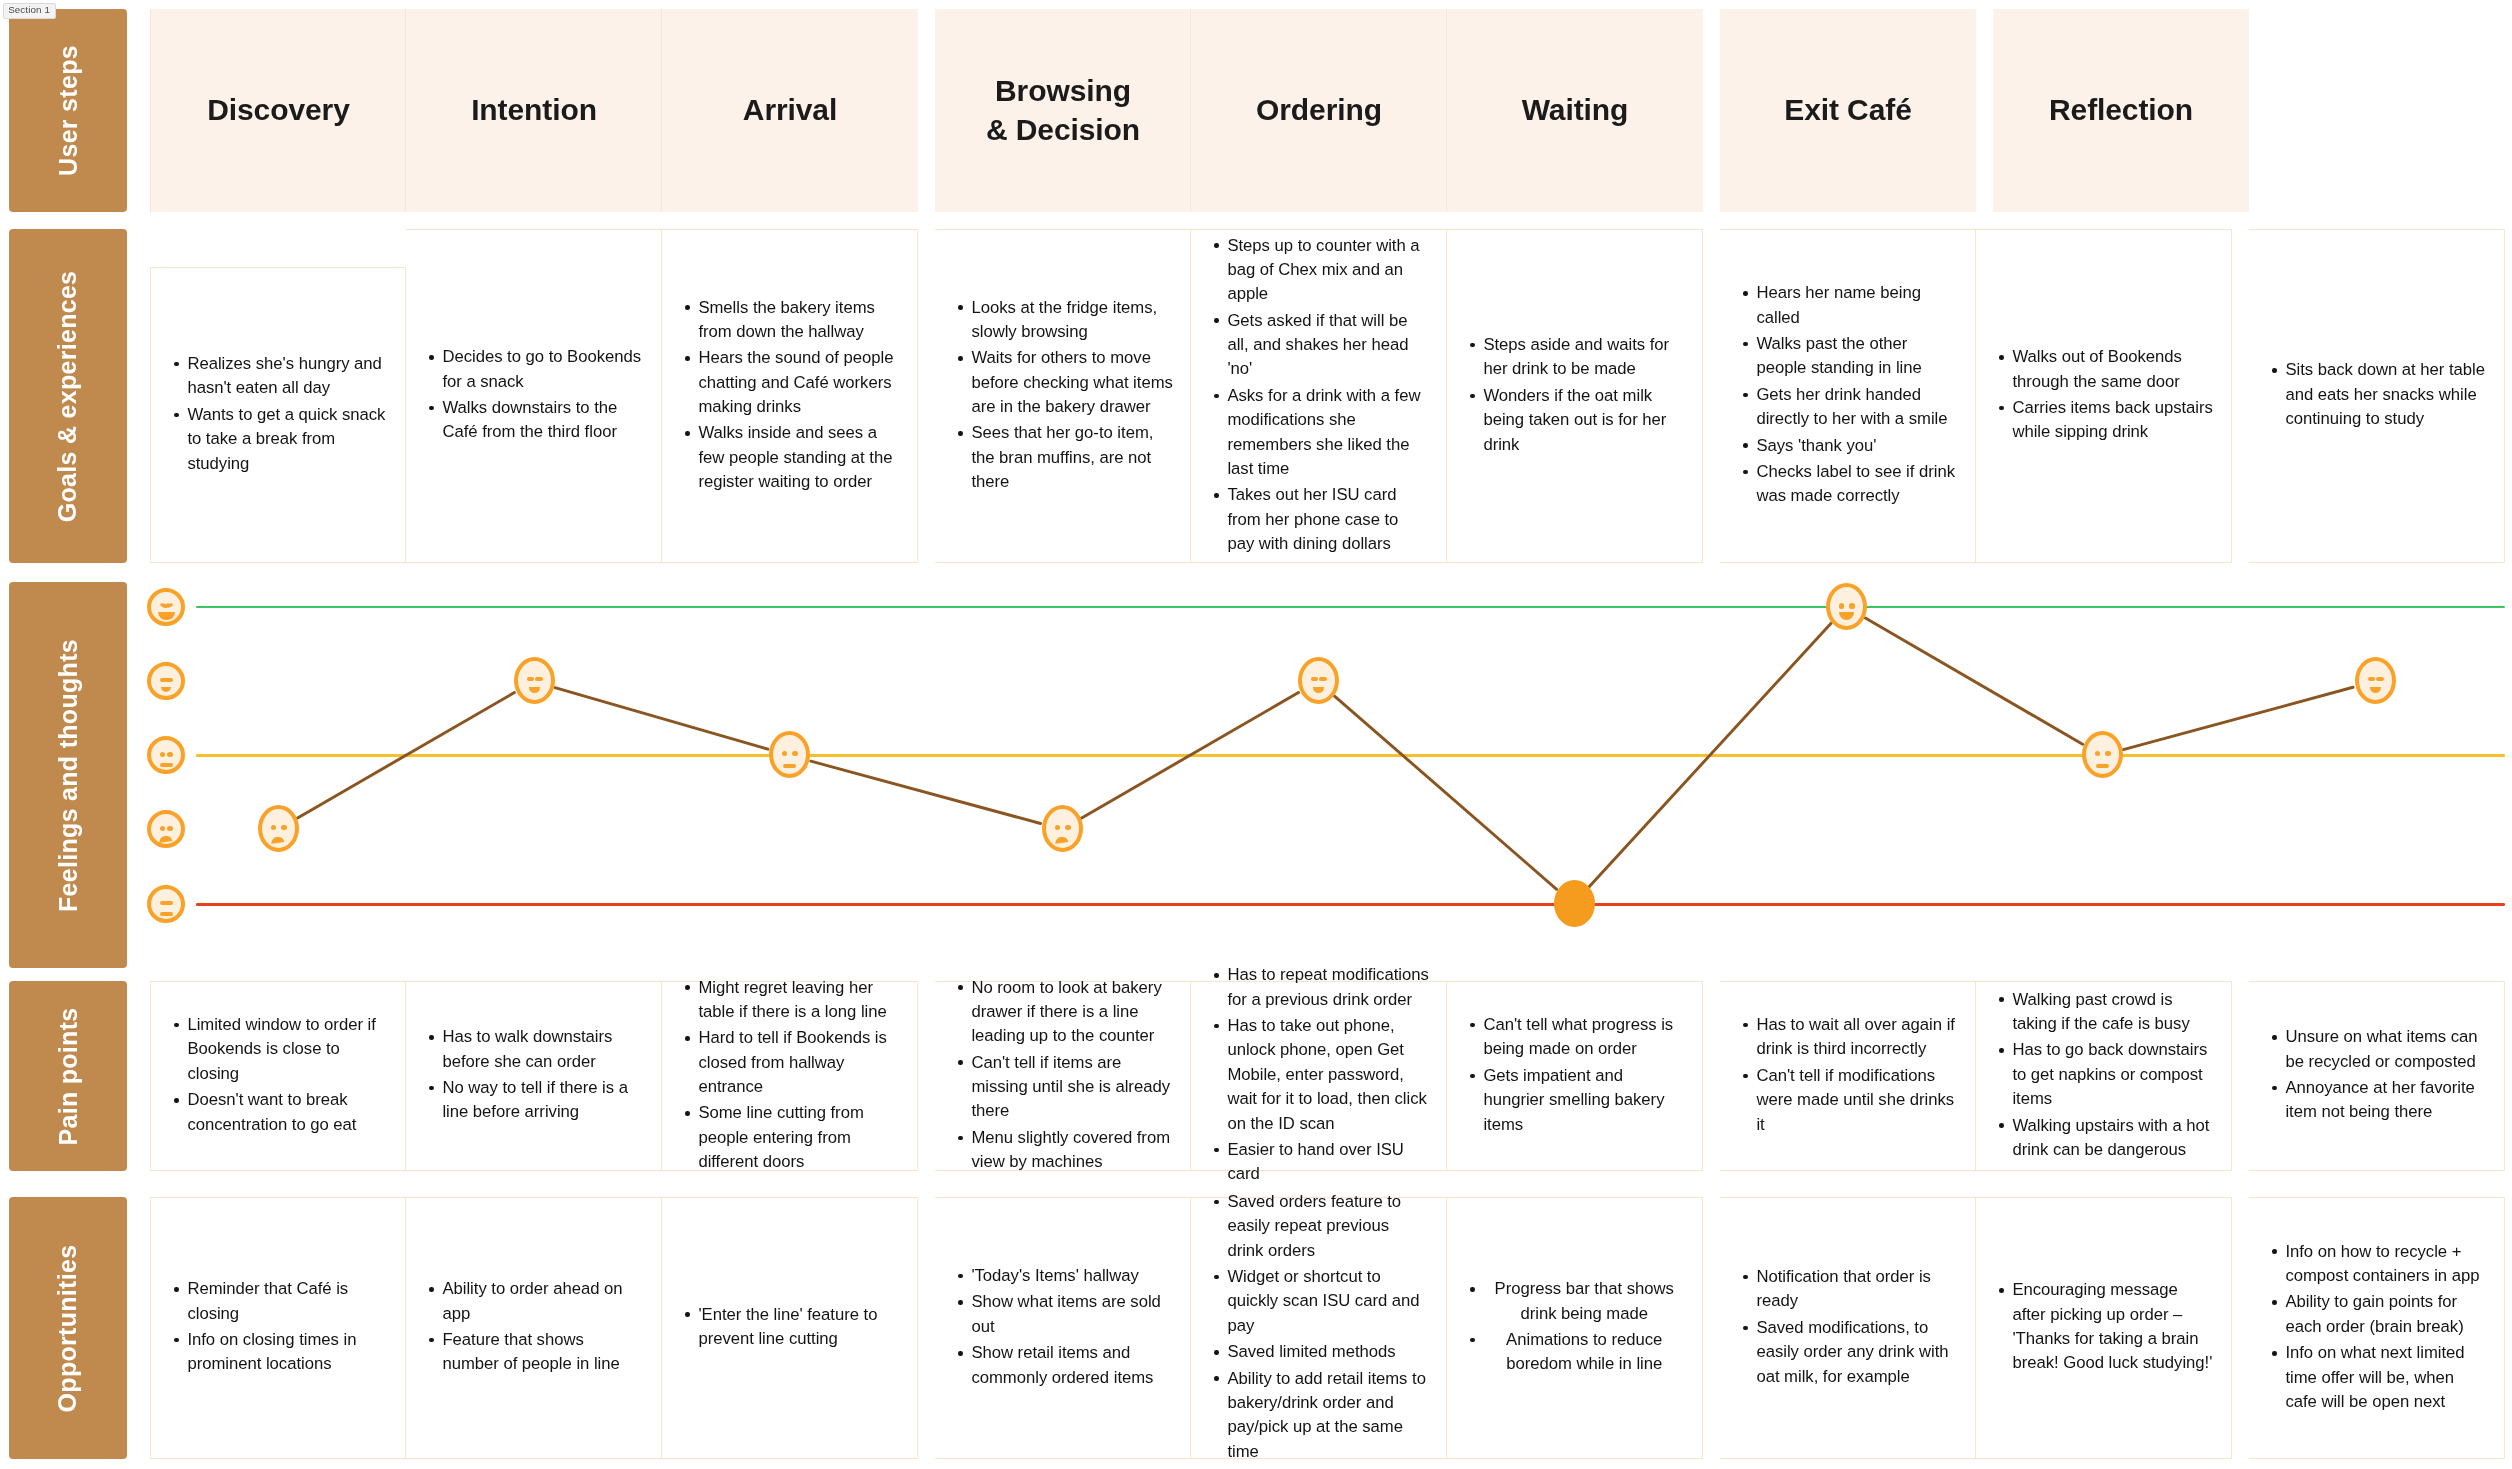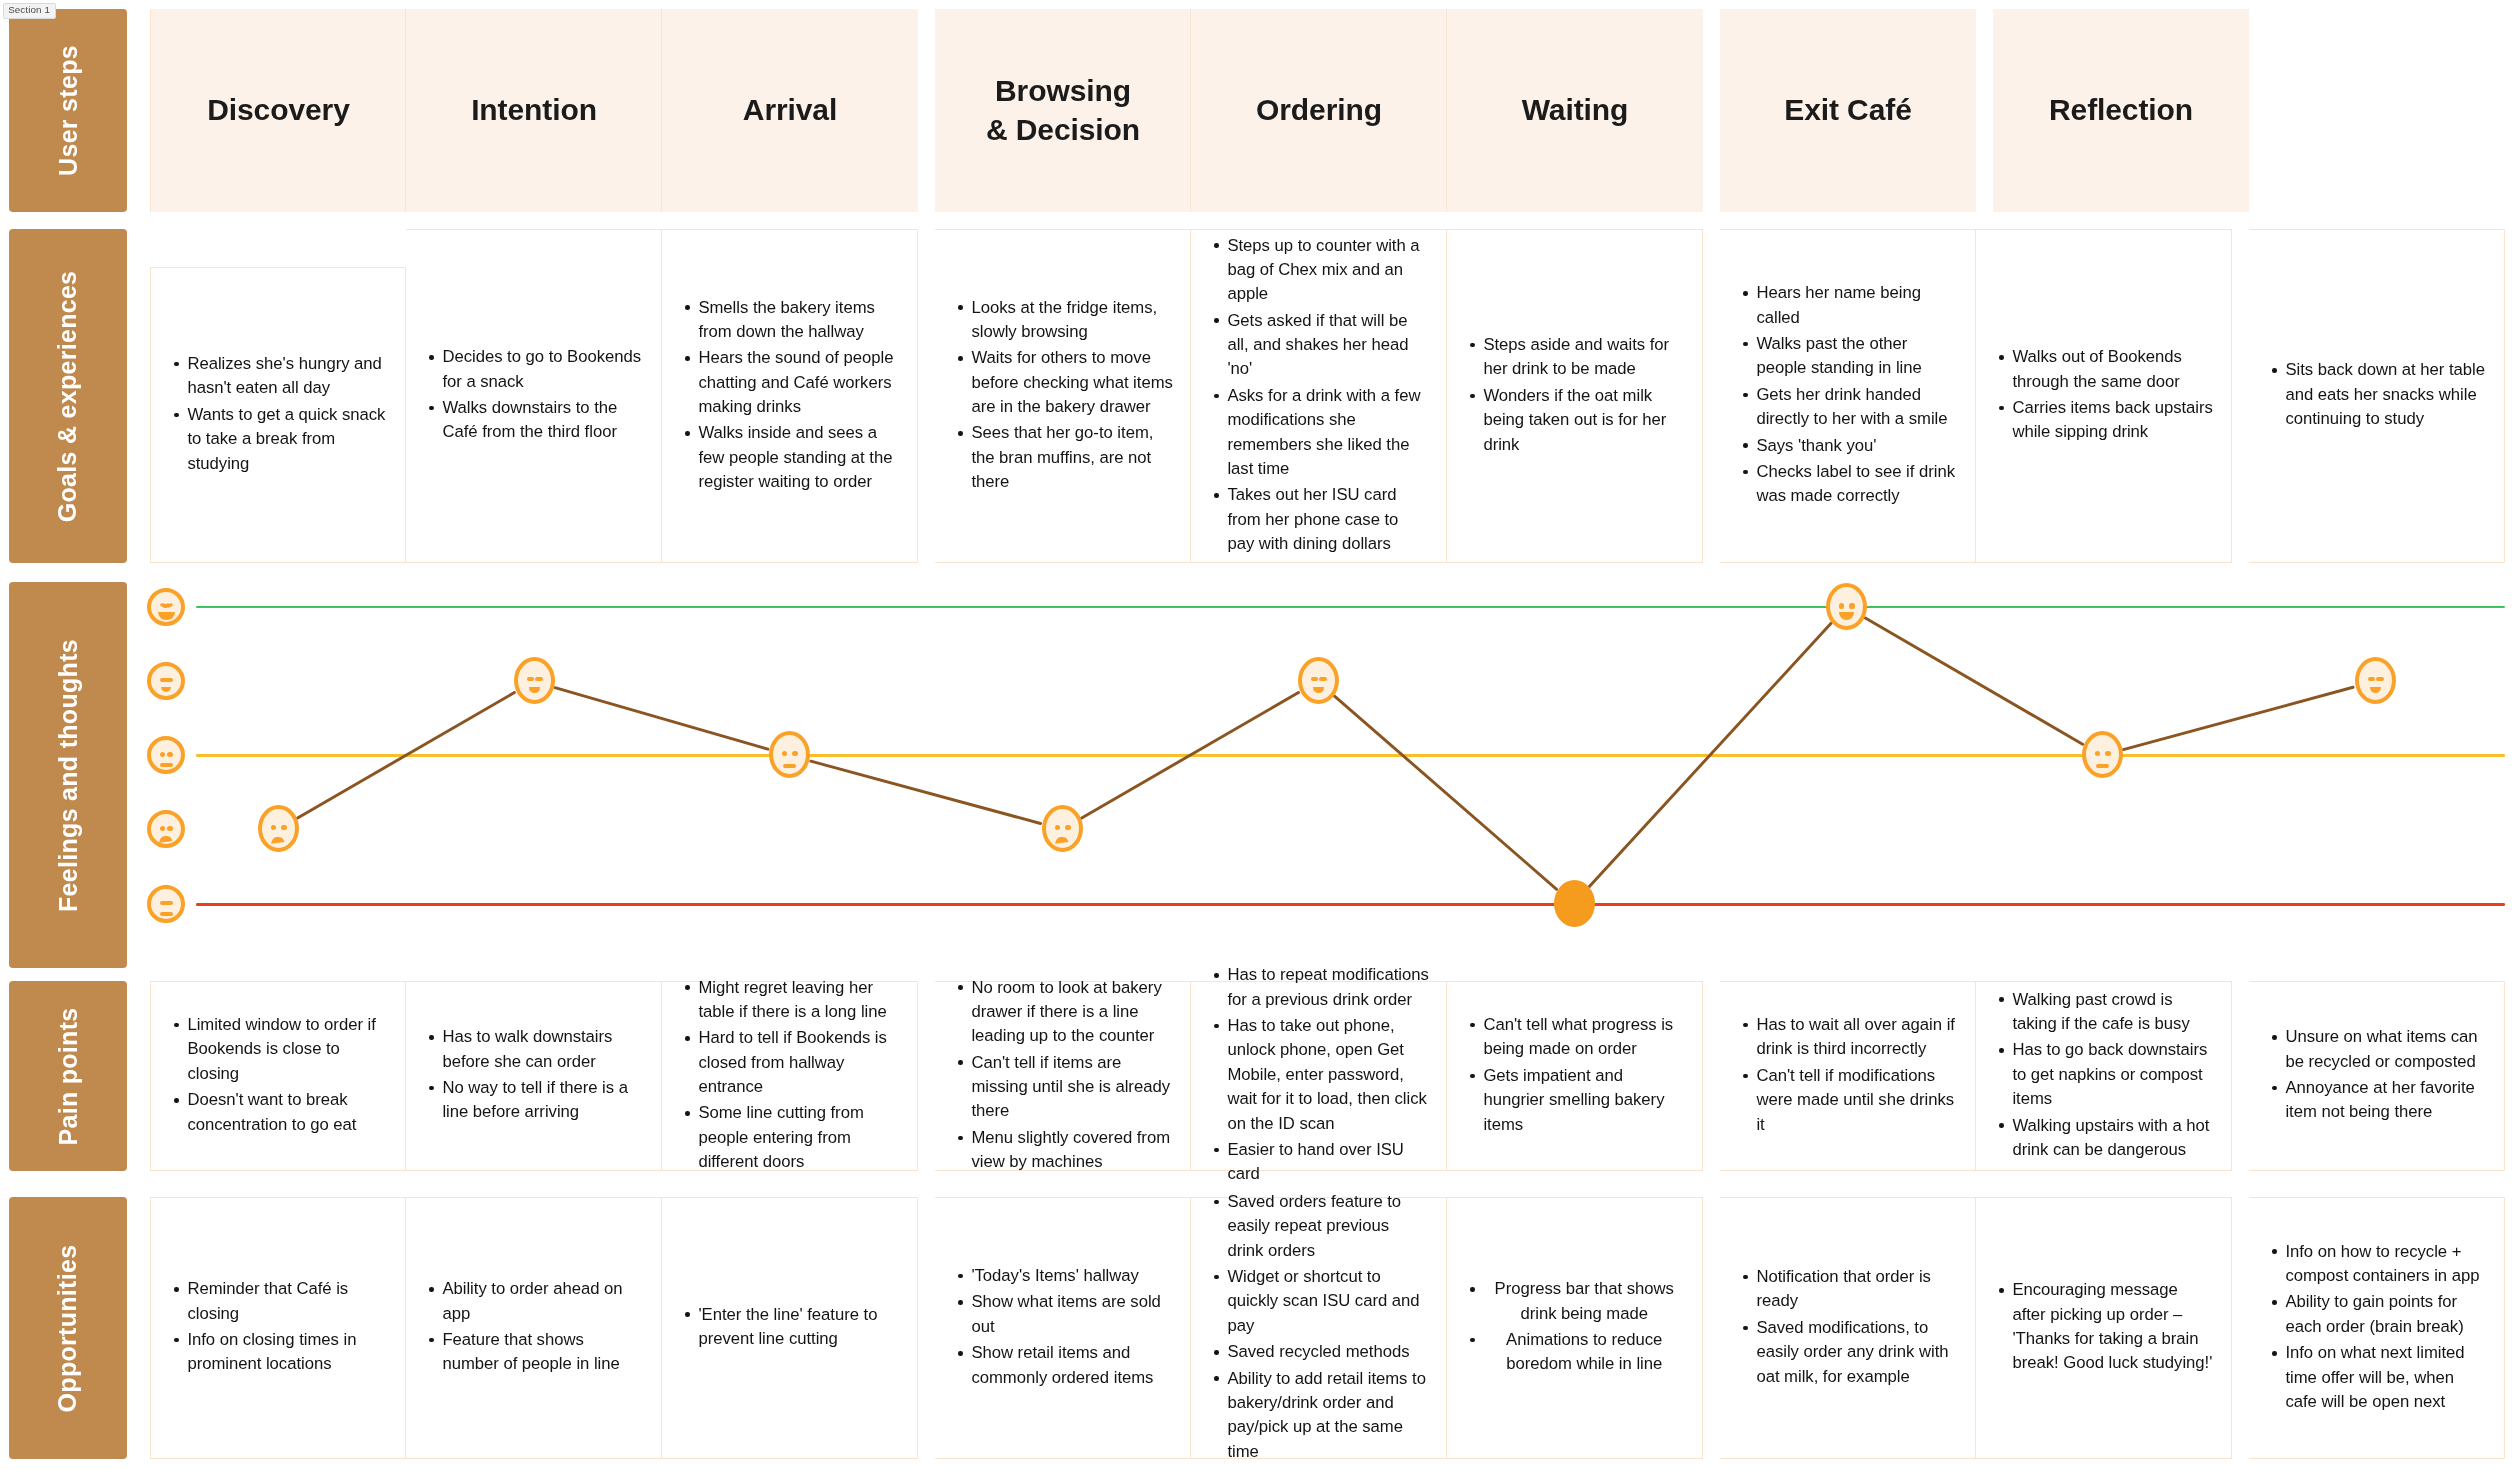--- a/index.html
+++ b/index.html
@@ -489,21 +489,21 @@
         <ul class="bullets">
           <li>'Today's Items' hallway</li>
           <li>Show what items are sold out</li>
           <li>Show retail items and commonly ordered items</li>
         </ul>
       </div>
       <div class="cell" style="width: 256px; flex: 0 0 256px;">
         <ul class="bullets">
           <li>Saved orders feature to easily repeat previous drink orders</li>
           <li>Widget or shortcut to quickly scan ISU card and pay</li>
-          <li>Saved recycled methods</li>
+          <li>Saved limited methods</li>
           <li>Ability to add retail items to bakery/drink order and pay/pick up at the same time</li>
         </ul>
       </div>
       <div class="cell last-of-group" style="width: 256px; flex: 0 0 256px; text-align: center;">
         <ul class="bullets">
           <li>Progress bar that shows drink being made</li>
           <li>Animations to reduce boredom while in line</li>
         </ul>
       </div>
       <div class="gap"></div>

